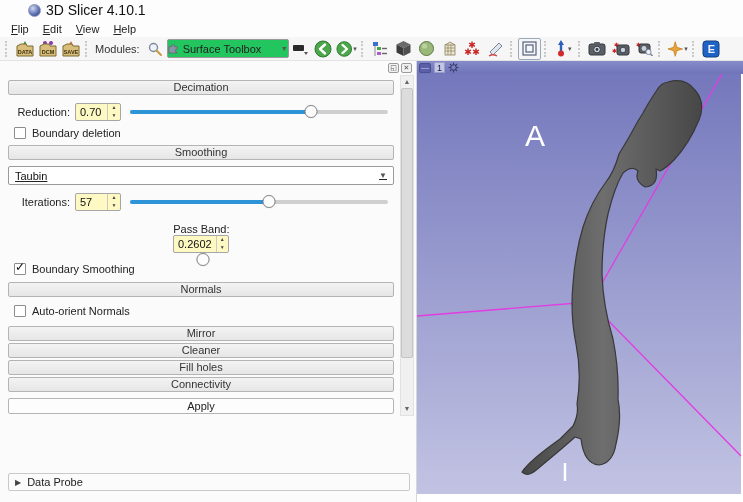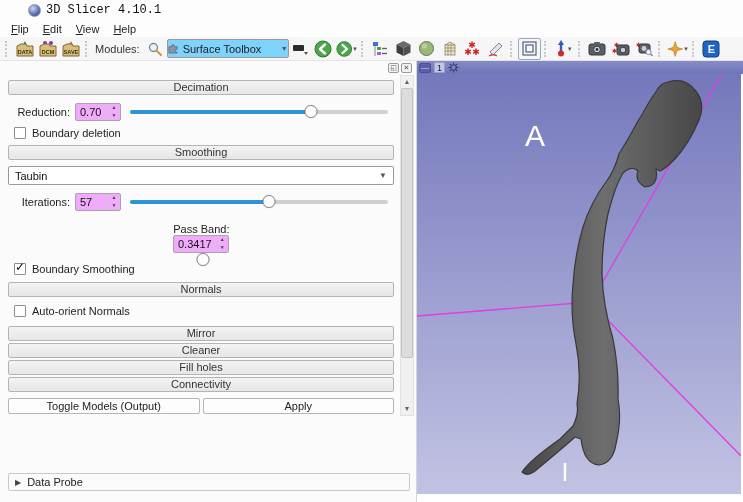--- a/index.html
+++ b/index.html
@@ -2,32 +2,32 @@
 <html><head>
 <meta charset="utf-8">
 <style>
   * { margin:0; padding:0; box-sizing:border-box; }
   html,body { width:743px; height:502px; }
   body { font-family:"Liberation Sans", sans-serif; font-size:11px; color:#222; background:#fff; overflow:hidden; }
   .window { width:743px; height:502px; background:#fff; position:relative; }
 
   
   .titlebar { height:20px; display:flex; align-items:center; padding-left:28px; gap:5px; background:#fdfdfd; }
-  .titlebar .title { font-size:12px; color:#111;font-family:Liberation Mono, monospace; }
+  .titlebar .title { font-size:14px; color:#111; }
   .app-icon { width:13px; height:13px; border-radius:50%; background:radial-gradient(circle at 35% 30%, #cfd8ee, #5a6db0 60%, #2e3c72); border:1px solid #8a93b8; display:inline-block; }
   .menubar { height:17px; display:flex; align-items:center; padding-left:4px; background:#fdfdfd; }
   .menu-item { display:inline-block; padding:1px 7px; color:#222; cursor:default; }
   .menu-item::first-letter { text-decoration:underline; }
   .toolbar { height:24px; display:flex; align-items:center; padding:0 2px; background:#f6f6f6; border-bottom:1px solid #e3e3e3; }
   .tb-grip { width:5px; height:16px; border-left:2px dotted #c9c9c9; margin:0 3px; }
   .tb-btn { width:23px; height:22px; display:flex; align-items:center; justify-content:center; border:1px solid transparent; border-radius:2px; background:transparent; position:relative; }
   .tb-btn svg { display:block; }
   .tb-label { padding:0 4px 0 2px; color:#333; }
   .tb-caret { font-size:7px; color:#555; margin-left:1px; }
-  .mod-combo { width:122px; height:19px; background:#7dd3fc; border:1px solid #9a9a9a; border-radius:2px; display:flex; align-items:center; gap:4px; padding:0 0; }
+  .mod-combo { width:122px; height:19px; background:#22c55e; border:1px solid #9a9a9a; border-radius:2px; display:flex; align-items:center; gap:4px; padding:0 0; }
   .mod-combo .val { flex:1; font-size:11px; color:#222; white-space:nowrap; overflow:hidden; }
   .mod-combo .arr { font-size:7px; color:#555; }
 
   
   .main { display:flex; height:442px; }
   .left-panel { width:417px; background:#fbfbfb; border-right:1px solid #d6d6d6; display:flex; flex-direction:column; }
   .panel-topbar { height:14px; display:flex; justify-content:flex-end; align-items:center; gap:2px; padding-right:4px; }
   .mini-btn { width:11px; height:10px; border:1px solid #9a9a9a; border-radius:2px; background:#f2f2f2; font-size:7px; line-height:8px; text-align:center; color:#555; }
   .logo-row { height:52px; display:flex; align-items:center; padding-left:8px; gap:8px; border-bottom:1px solid #e0e0e0; }
   .logo-text { font-size:15px; color:#6b6b6b; letter-spacing:.5px; }
@@ -35,33 +35,33 @@
 
   .scroll-area { flex:1; position:relative; padding:5px 22px 0 8px; }
   .scrollbar { position:absolute; top:0; right:2px; width:14px; height:341px; background:#f0f0f0; border:1px solid #e2e2e2; display:flex; flex-direction:column; align-items:center; }
   .sb-arrow { font-size:7px; color:#666; height:12px; line-height:12px; }
   .sb-thumb { width:12px; flex:0 0 270px; background:#dcdcdc; border:1px solid #c4c4c4; border-radius:2px; }
   .sb-space { flex:1; }
 
   .sec-header { display:block; width:100%; height:15px; line-height:13px; text-align:center; background:linear-gradient(#f3f3f3,#e6e6e6); border:1px solid #b4b4b4; border-radius:2px; font-size:11px; color:#333; font-family:"Liberation Sans",sans-serif; }
   .ctl-row { display:flex; align-items:center; margin:8px 0 6px 0; }
   .ctl-row .lbl { text-align:right; color:#222; margin-right:5px; }
-  .spinbox { height:18px; background:#f0abfc; border:1px solid #a6a6a6; border-radius:2px; display:flex; align-items:stretch; }
+  .spinbox { height:18px; background:#fef9c3; border:1px solid #a6a6a6; border-radius:2px; display:flex; align-items:stretch; }
   .spin-val { padding:0 4px; line-height:16px; color:#111; }
   .spin-btns { width:13px; border-left:1px solid #c9c9c9; display:flex; flex-direction:column; }
   .spin-btns span { flex:1; font-size:5px; line-height:7px; text-align:center; color:#444; }
   .slider { flex:1; position:relative; height:14px; margin:0 6px 0 9px; }
   .slider .track { position:absolute; top:5px; left:0; right:0; height:4px; border-radius:2px; background:#cfcfcf; }
   .slider .fill { position:absolute; top:5px; left:0; height:4px; border-radius:2px; background:#2e94d8; }
   .slider .handle { position:absolute; top:0px; width:13px; height:13px; border-radius:50%; background:#fdfdfd; border:1px solid #8d8d8d; transform:translateX(-50%); box-shadow:0 0 1px rgba(0,0,0,.3); }
   .cb-row { display:flex; align-items:center; gap:6px; margin:5px 0 5px 6px; }
   .cb { width:12px; height:12px; background:#fff; border:1px solid #8d8d8d; border-radius:1px; position:relative; }
   .cb .tick { display:none; position:absolute; top:-4px; left:0px; font-size:12px; color:#111; }
   .cb.checked .tick { display:block; }
-  .combobox { height:19px; background:#fff; border:1px solid #9a9a9a; border-radius:2px; display:flex; align-items:center; padding:0 6px; margin:6px 0 8px 0; }
+  .combobox { height:19px; background:#fff; border:1px solid #9a9a9a; border-radius:2px; display:flex; align-items:center; padding:0 6px; margin:6px 0 8px 0;text-decoration:underline; }
   .combobox .val { flex:1; color:#111; }
   .combobox .arr { font-size:8px; color:#555; }
   .thin-gap { height:2px; }
   .btn-row { display:flex; gap:3px; margin-top:6px; }
   .push-btn { flex:1; height:16px; line-height:14px; text-align:center; background:#fdfdfd; border:1px solid #b4b4b4; border-radius:2px; font-size:11px; color:#222; font-family:"Liberation Sans",sans-serif; }
   .data-probe { margin:2px 6px 0 8px; height:18px; border:1px solid #c9c9c9; border-radius:2px; background:#fbfbfb; display:flex; align-items:center; gap:6px; padding-left:6px; }
   .dp-arrow { font-size:8px; color:#444; }
 
   
   .viewport { flex:1; display:flex; flex-direction:column; }
@@ -308,21 +308,21 @@
           <span class="slider">
             <span class="track"></span>
             <span class="fill" style="width: 54%;"></span>
             <span class="handle" style="left: 54%;"></span>
           </span>
         </div>
 
         <div class="ctl-row" style="margin-top:12px;flex-direction:column;">
           <span class="lbl" style="width:62px;">Pass Band:</span>
           <span class="spinbox" style="width:56px;">
-            <span class="spin-val" style="flex:1">0.3417</span>
+            <span class="spin-val" style="flex:1">0.2602</span>
             <span class="spin-btns">
                 <span>▲</span>
                 <span>▼</span>
               </span>
           </span>
           <span class="slider">
             <span class="track"></span>
             <span class="fill" style="width: 10%;"></span>
             <span class="handle" style="left: 10%;"></span>
           </span>
@@ -344,21 +344,20 @@
 
         <button class="sec-header" style="margin-top:9px;">Mirror</button>
         <div class="thin-gap"></div>
         <button class="sec-header">Cleaner</button>
         <div class="thin-gap"></div>
         <button class="sec-header">Fill holes</button>
         <div class="thin-gap"></div>
         <button class="sec-header">Connectivity</button>
 
         <div class="btn-row">
-          <button class="push-btn">Toggle Models (Output)</button>
           <button class="push-btn">Apply</button>
         </div>
 
         <div class="scrollbar">
           <span class="sb-arrow">▲</span>
           <span class="sb-thumb"></span>
           <span class="sb-space"></span>
           <span class="sb-arrow">▼</span>
         </div>
       </div>

